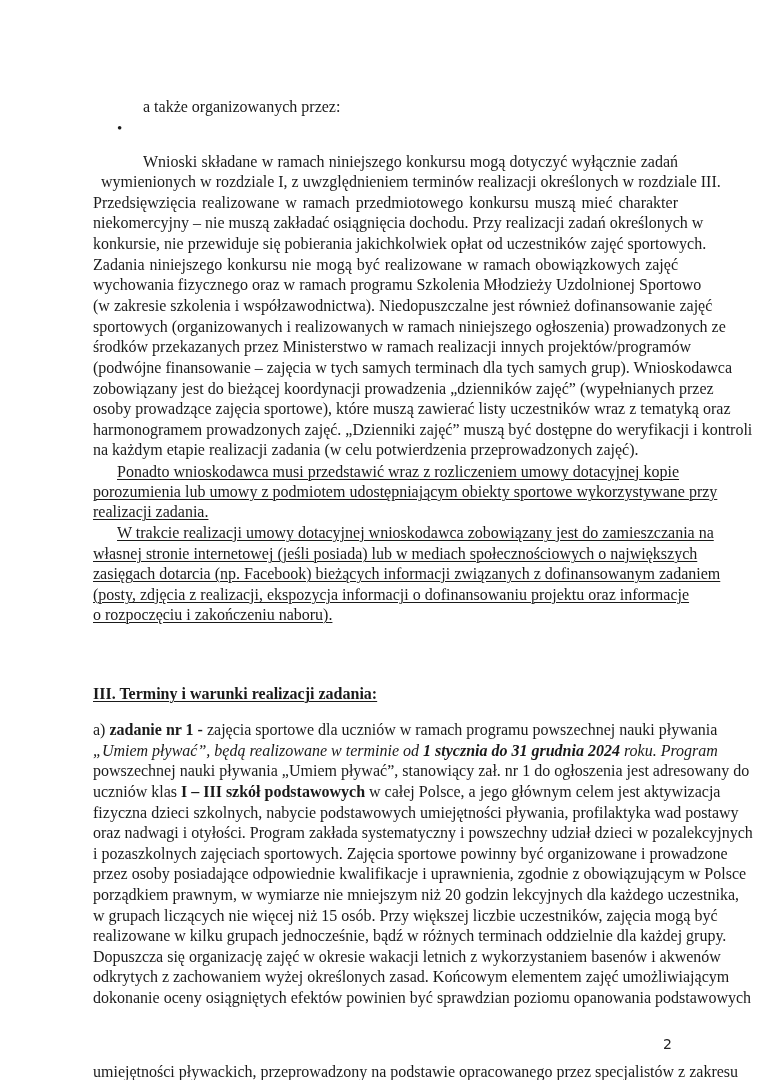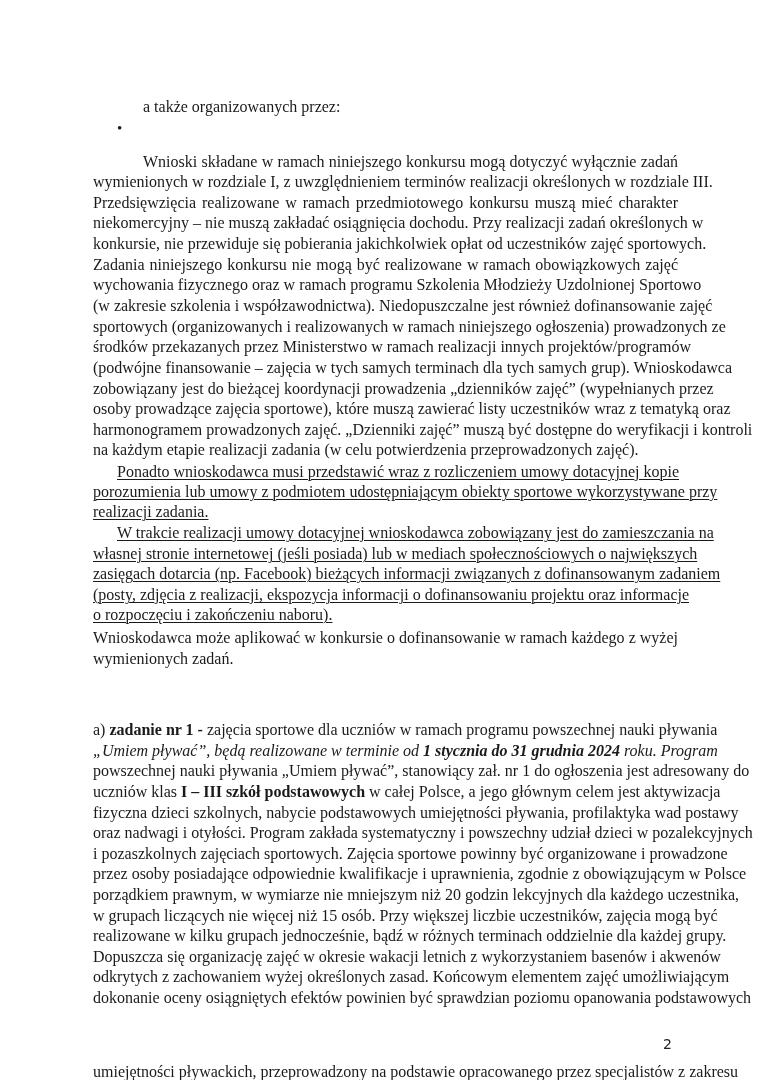--- a/index.html
+++ b/index.html
@@ -21,21 +21,21 @@
 </head>
 <body>
 
 <div class="page">
 
   <div class="ln nj" style="top:97px;left:143px;width:400px;">a także organizowanych przez:</div>
   <div class="bullet" style="top:118px;">•</div>
 
   <div>
     <div class="ln" style="top:152px;left:143px;width:535px;">Wnioski składane w ramach niniejszego konkursu mogą dotyczyć wyłącznie zadań</div>
-    <div class="ln nj" style="top:172px;">wymienionych w rozdziale I, z uwzględnieniem terminów realizacji określonych w rozdziale III.</div>
+    <div class="ln nj" style="top:172px;margin-left:8px;">wymienionych w rozdziale I, z uwzględnieniem terminów realizacji określonych w rozdziale III.</div>
     <div class="ln" style="top:193px;">Przedsięwzięcia realizowane w ramach przedmiotowego konkursu muszą mieć charakter</div>
     <div class="ln" style="top:213px;">niekomercyjny – nie muszą zakładać osiągnięcia dochodu. Przy realizacji zadań określonych w</div>
     <div class="ln" style="top:234px;">konkursie, nie przewiduje się pobierania jakichkolwiek opłat od uczestników zajęć sportowych.</div>
     <div class="ln" style="top:255px;">Zadania niniejszego konkursu nie mogą być realizowane w ramach obowiązkowych zajęć</div>
     <div class="ln" style="top:275px;">wychowania fizycznego oraz w ramach programu Szkolenia Młodzieży Uzdolnionej Sportowo</div>
     <div class="ln" style="top:296px;">(w zakresie szkolenia  i współzawodnictwa). Niedopuszczalne jest również dofinansowanie zajęć</div>
     <div class="ln" style="top:317px;">sportowych (organizowanych i realizowanych w ramach niniejszego ogłoszenia) prowadzonych ze</div>
     <div class="ln" style="top:337px;">środków przekazanych przez Ministerstwo w ramach realizacji innych projektów/programów</div>
     <div class="ln" style="top:358px;">(podwójne finansowanie – zajęcia w tych samych terminach dla tych samych grup). Wnioskodawca</div>
     <div class="ln" style="top:379px;">zobowiązany jest do bieżącej koordynacji prowadzenia „dzienników zajęć” (wypełnianych przez</div>
@@ -54,23 +54,22 @@
     <div class="ln u" style="top:523px;left:117px;width:561px;">W trakcie realizacji umowy dotacyjnej wnioskodawca zobowiązany jest do zamieszczania na</div>
     <div class="ln u" style="top:544px;">własnej stronie internetowej (jeśli posiada) lub w mediach społecznościowych o największych</div>
     <div class="ln u" style="top:564px;">zasięgach dotarcia (np. Facebook) bieżących informacji związanych z dofinansowanym zadaniem</div>
     <div class="ln u" style="top:585px;">(posty, zdjęcia z realizacji, ekspozycja informacji o dofinansowaniu projektu oraz informacje</div>
     <div class="ln nj u" style="top:605px;">o rozpoczęciu i zakończeniu naboru).</div>
   </div>
 
   <div>
     <div class="ln" style="top:608px;top:607px;"></div>
   </div>
-  <div class="ln" style="top:628px;">Wnioskodawca może aplikować w konkursie o dofinansowanie w ramach każdego z wyżej</div>
-  <div class="ln nj" style="top:649px;">wymienionych zadań.</div>
 
+  <div class="ln nj b u" style="top:684px;">III. Terminy i warunki realizacji zadania:</div>
 
   <div>
     <div class="ln" style="top:720px;"><span>a) </span><span class="b">zadanie nr 1 -</span><span> zajęcia sportowe dla uczniów w ramach programu powszechnej nauki pływania</span></div>
     <div class="ln" style="top:741px;font-style:italic;"><span>„Umiem pływać”, będą realizowane w terminie od </span><span class="b">1 stycznia do 31 grudnia 2024</span><span> roku. Program</span></div>
     <div class="ln" style="top:761px;">powszechnej nauki pływania „Umiem pływać”, stanowiący zał. nr 1 do ogłoszenia jest adresowany do</div>
     <div class="ln" style="top:782px;"><span>uczniów klas </span><span class="b">I – III szkół podstawowych</span><span> w całej Polsce, a jego głównym celem jest aktywizacja</span></div>
     <div class="ln" style="top:803px;">fizyczna dzieci szkolnych, nabycie podstawowych umiejętności pływania, profilaktyka wad postawy</div>
     <div class="ln" style="top:823px;">oraz nadwagi i otyłości. Program zakłada systematyczny i powszechny udział dzieci w pozalekcyjnych</div>
     <div class="ln" style="top:844px;">i pozaszkolnych zajęciach sportowych. Zajęcia sportowe powinny być organizowane i prowadzone</div>
     <div class="ln" style="top:864px;">przez osoby posiadające odpowiednie kwalifikacje i uprawnienia, zgodnie z obowiązującym w Polsce</div>

